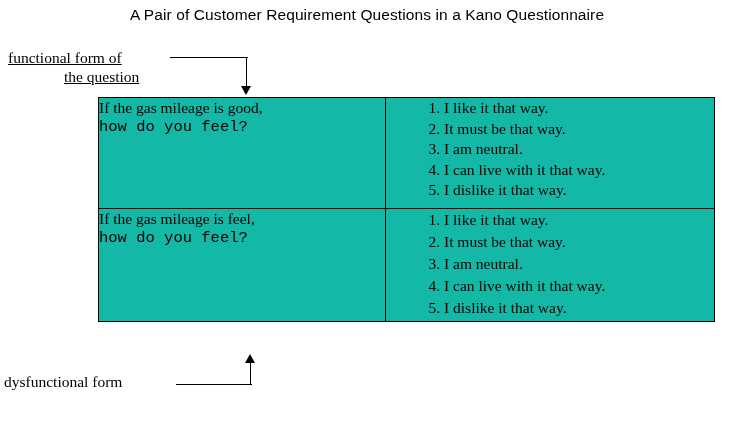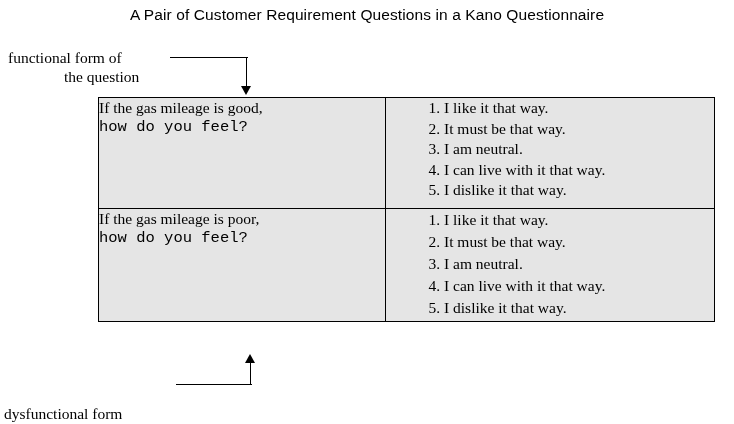--- a/index.html
+++ b/index.html
@@ -38,31 +38,31 @@
     position: absolute;
     font-size: 15.5px;
     font-family: "Liberation Serif", serif;
     line-height: 1.25;
     white-space: nowrap;
   }
   .annot.top {
     left: 8px;
     top: 48px;
     text-align: left;
+    text-decoration: underline;
   }
   .annot.top .l2 {
     display: block;
     padding-left: 56px;
     text-align: center;
   }
   .annot.bottom {
     left: 4px;
     top: 372px;
     text-align: left;
-    margin-top: 32px;
   }
   .annot.bottom .l2 {
     display: block;
     padding-left: 38px;
   }
   
   .leader {
     position: absolute;
   }
   .leader-top {
@@ -104,21 +104,21 @@
     border-bottom: 9px solid #000;
   }
   
   .qtable {
     position: absolute;
     left: 98px;
     top: 97px;
     width: 617px;
     border: 1.6px solid #000;
     border-collapse: collapse;
-    background: #e5e5e5;
+    background: #14b8a6;
   }
   .qtable td {
     border: 1.6px solid #000;
     vertical-align: top;
     padding: 0;
   }
   .qcell {
     width: 286px;
     padding: 11px 10px 14px 14px;
   }
@@ -215,21 +215,21 @@
             <li class="ans-item">
               <span class="ans-num">5.</span>
               <span>I dislike it that way.</span>
             </li>
           </ul>
         </td>
       </tr>
       <tr class="rowbot">
         <td class="qcell">
           <div class="qtext">
-            <span>If the gas mileage is poor,</span>
+            <span>If the gas mileage is feel,</span>
             <span class="l2">how do you feel?</span>
           </div>
         </td>
         <td class="acell">
           <ul class="ans-list">
             <li class="ans-item">
               <span class="ans-num">1.</span>
               <span>I like it that way.</span>
             </li>
             <li class="ans-item">

